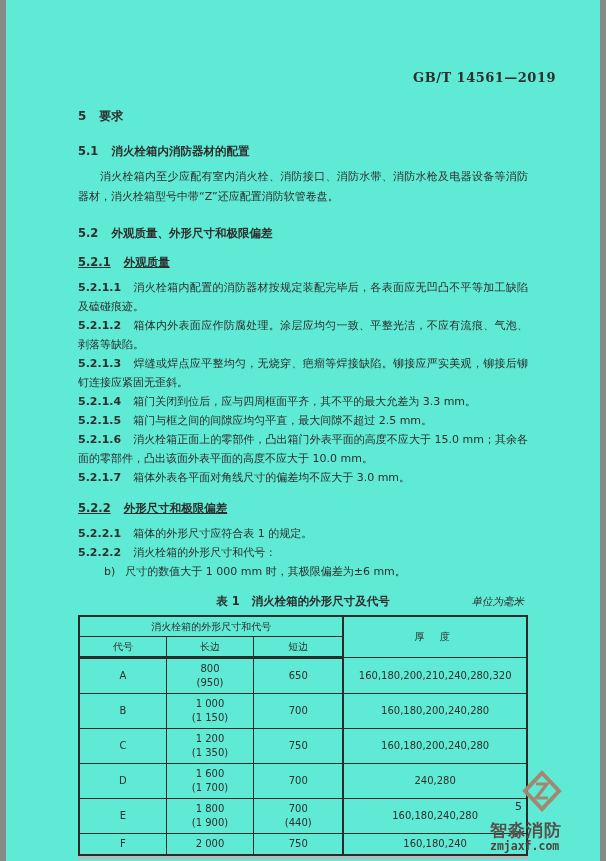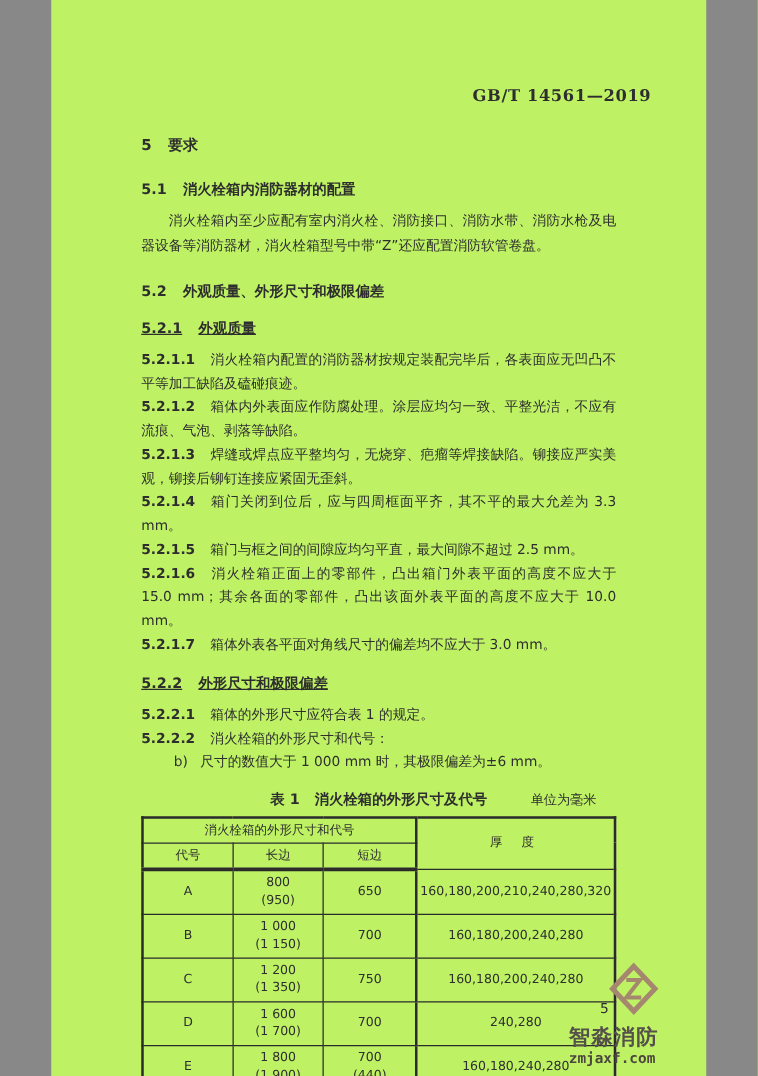--- a/index.html
+++ b/index.html
@@ -1,21 +1,21 @@
 <!DOCTYPE html>
 <html><head>
 <meta charset="utf-8">
 <style>
   * { margin:0; padding:0; box-sizing:border-box; }
   html,body { background:#888; }
   .page {
     position:relative;
-    width:524px; height:861px;
+    width:594px; height:861px;
     margin:0 auto;
-    background:#bef264;
+    background:#5eead4;
     color:#2e2e2e;
     font-family:"DejaVu Sans", sans-serif;
     overflow:hidden;
   }
   .std-code {
     position:absolute; top:70px; right:44px;
     font-size:13px; font-weight:bold; letter-spacing:0.5px;
     font-family:"DejaVu Serif", serif;
   }
   .content { position:absolute; left:72px; right:72px; top:108px; }
@@ -35,21 +35,21 @@
   .list-item { font-size:11px; line-height:19.5px; padding-left:26px; }
   .list-item .marker { margin-right:10px; }
 
   .tbl-caption {
     display:flex; align-items:baseline; justify-content:center;
     position:relative; margin:12px 0 6px 0;
   }
   .tbl-caption .cap-main { font-size:11.5px; font-weight:bold; }
   .tbl-caption .cap-label { margin-right:12px; }
   .tbl-caption .unit {
-    position:absolute; right:16px; bottom:0; font-size:10.5px; font-weight:normal;
+    position:absolute; right:4px; bottom:0; font-size:10.5px; font-weight:normal;font-style:italic;
   }
 
   table.dims {
     width:100%; border-collapse:collapse;
     border:2px solid #2b2b2b;
     box-shadow:0 3px 0 #b9b9b9;
   }
   table.dims th, table.dims td {
     border:1px solid #2b2b2b;
     font-size:10px; font-weight:normal;

